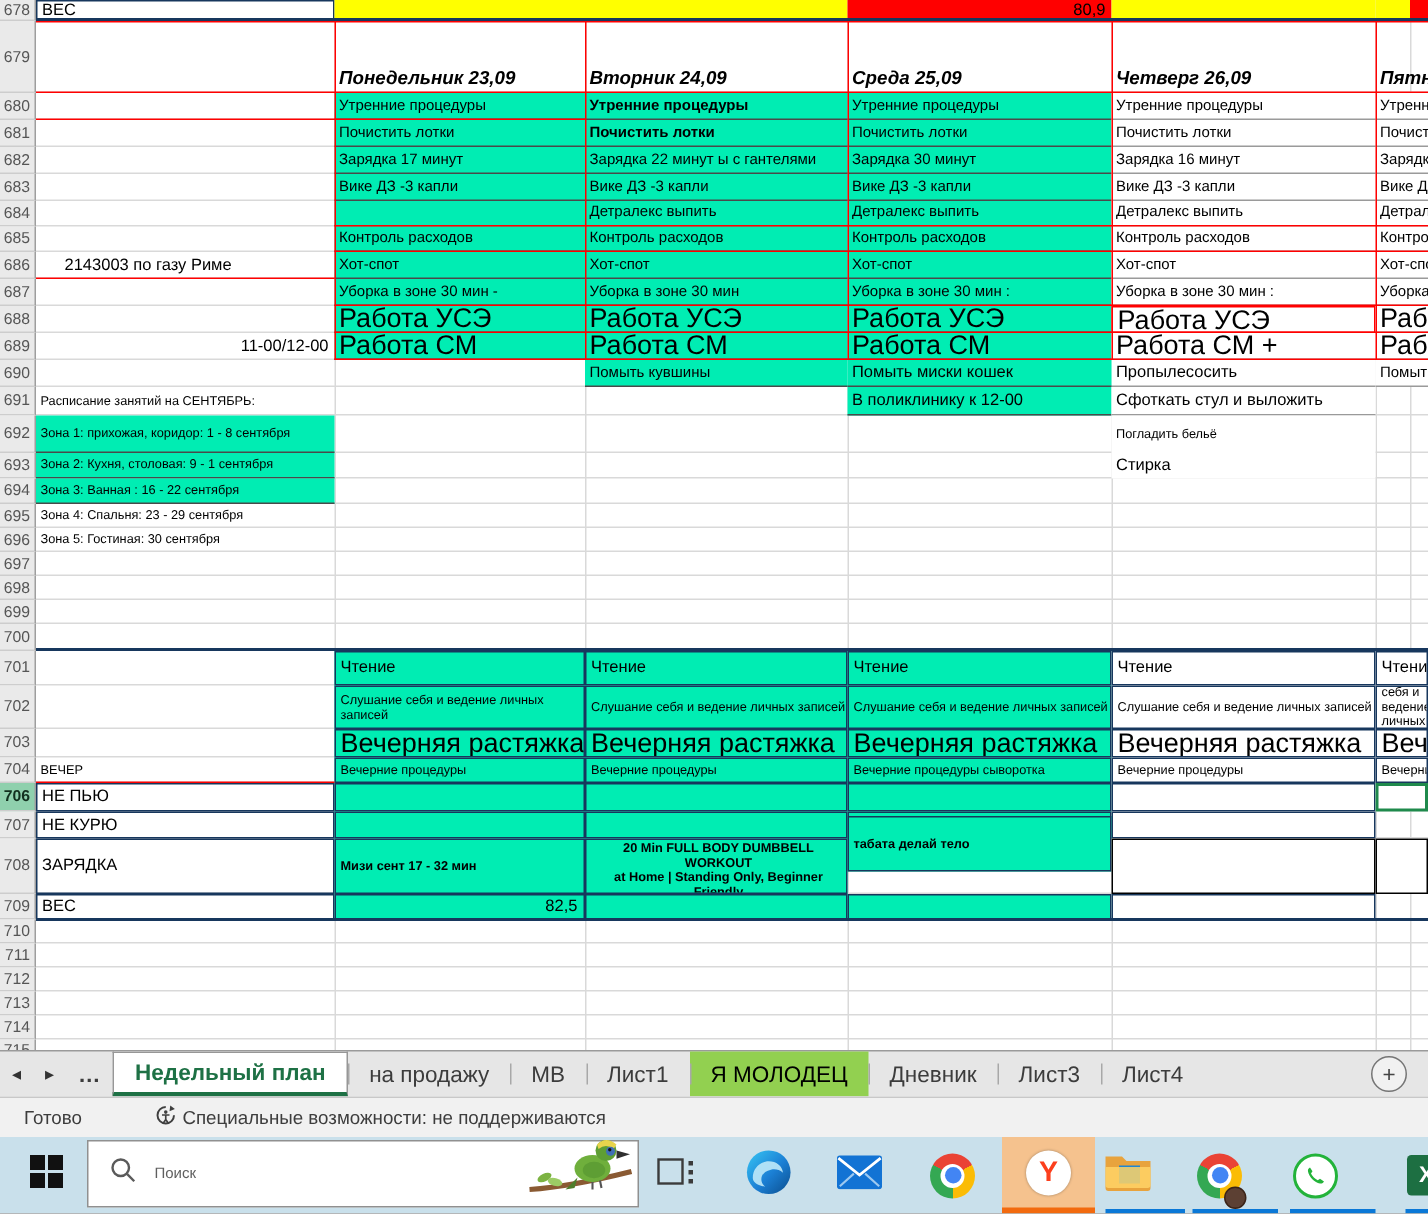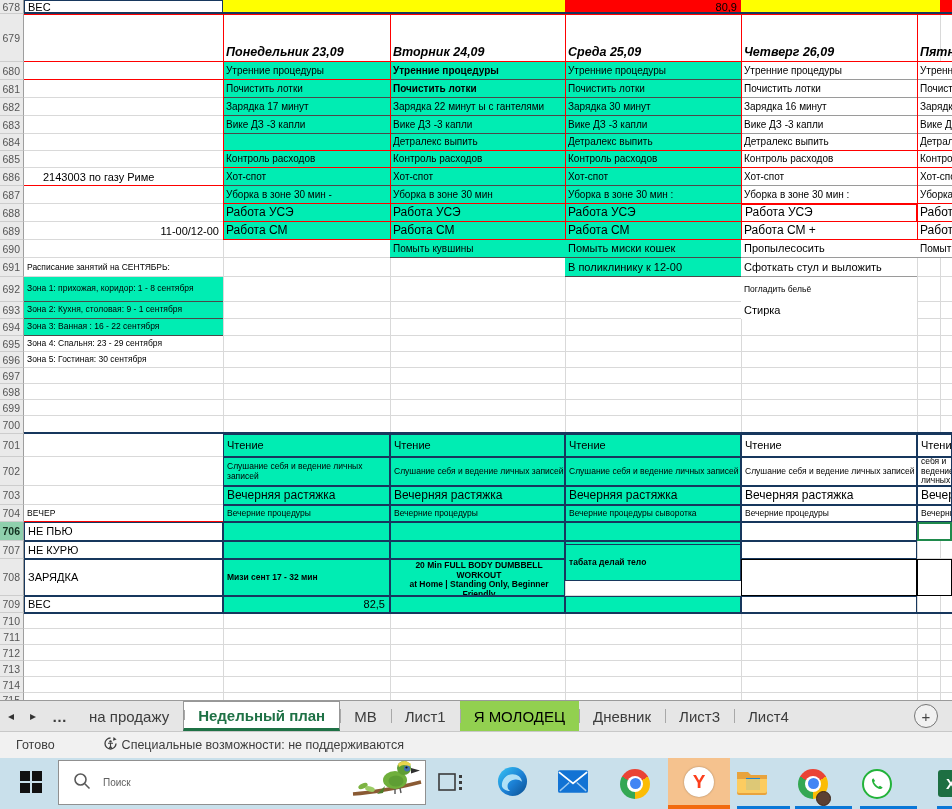--- a/index.html
+++ b/index.html
@@ -8,21 +8,21 @@
   
   #sheet{position:absolute;left:0;top:0;width:952px;height:700px;overflow:hidden;background:#fff;}
   .gridh{position:absolute;left:24px;width:928px;height:1px;background:var(--grid);}
   .gridv{position:absolute;top:0;width:1px;height:700px;background:var(--grid);}
   .rowhdr{position:absolute;left:0;width:24px;background:#EAEAEA;border-right:1px solid #9E9E9E;
           border-bottom:1px solid #CDCDCD;box-sizing:border-box;font-size:10.5px;color:#555;
           display:flex;align-items:center;justify-content:flex-end;padding-right:3px;}
   .rowhdr.hl{background:var(--row_hl);color:#12301f;font-weight:700;}
   .cell{position:absolute;box-sizing:border-box;display:flex;align-items:center;overflow:hidden;
         padding-left:3px;font-size:10px;line-height:1.12;color:#000;white-space:nowrap;}
-  .cell.s{font-size:8.5px}.cell.m{font-size:11px}.cell.l{font-size:12px}
+  .cell.s{font-size:8.5px}.cell.m{font-size:11px}.cell.l{font-size:18px}
   .cell.b{font-weight:700}
   .cell.right{justify-content:flex-end;padding-right:4px}
   .cell.hdr{font-size:12.5px;font-weight:700;font-style:italic;align-items:flex-end;padding-bottom:3px}
   .cell.wrap{white-space:normal;}
   .cell.pre{white-space:pre-line;align-items:flex-start;padding-top:1px;text-align:center;}
   .cell.bb-dark{border-bottom:1px solid #4a4a4a}
   .cell.bb-gray{border-bottom:1px solid #9a9a9a}
   .cell.box-navy{border:1.5px solid var(--navy)}
   .cell.box-navythin{border:1px solid var(--navy)}
   .cell.box-red{border:1.5px solid var(--red)}
@@ -305,22 +305,22 @@
       <div class="oline" style="left: 24px; top: 521px; width: 199px; height: 1px; background: rgb(255, 0, 0);"></div>
       <div class="oline" style="left: 24px; top: 432px; width: 928px; height: 2px; background: rgb(23, 55, 93);"></div>
       <div class="oline" style="left: 24px; top: 612px; width: 928px; height: 2px; background: rgb(23, 55, 93);"></div>
     </div>
 
   <div id="tabbar">
     <span class="navbtn">◂</span>
     <span class="navbtn">▸</span>
     <span class="ellipsis">…</span>
     <div id="tabs">
+        <span class="tab active">Недельный план</span>
         <span class="tab">на продажу</span>
-        <span class="tab active">Недельный план</span>
         <span class="tab">МВ</span>
         <span class="tab">Лист1</span>
         <span class="tab highlight">Я МОЛОДЕЦ</span>
         <span class="tab">Дневник</span>
         <span class="tab">Лист3</span>
         <span class="tab">Лист4</span>
       </div>
     <div class="addbtn">
       <span>+</span>
     </div>

